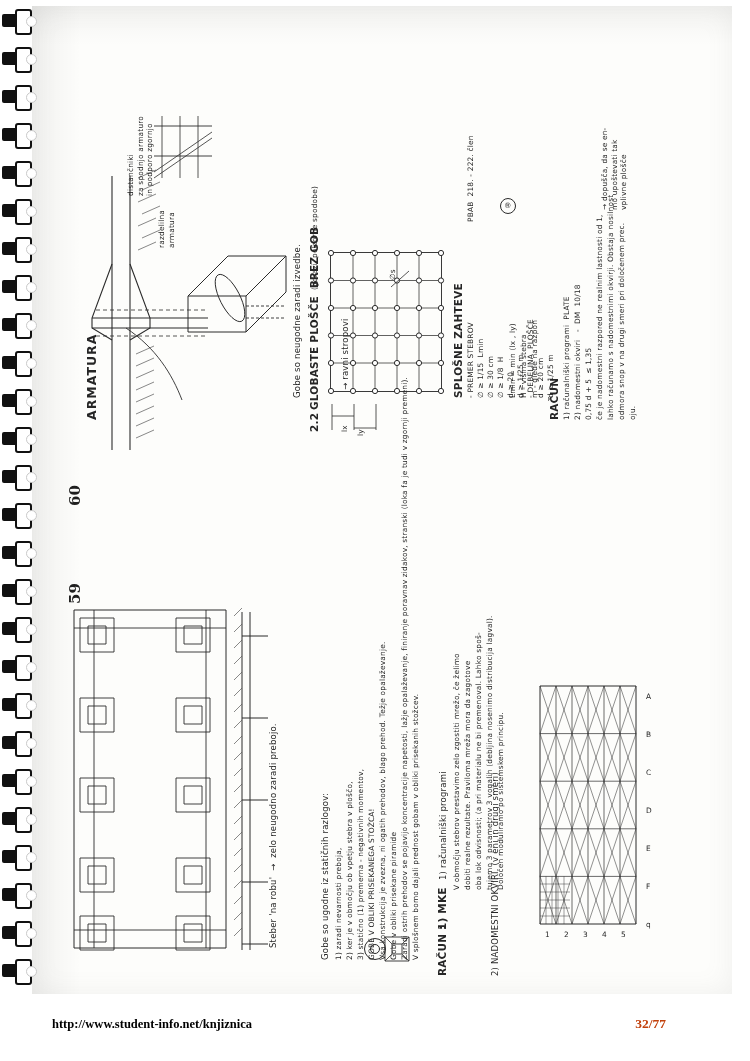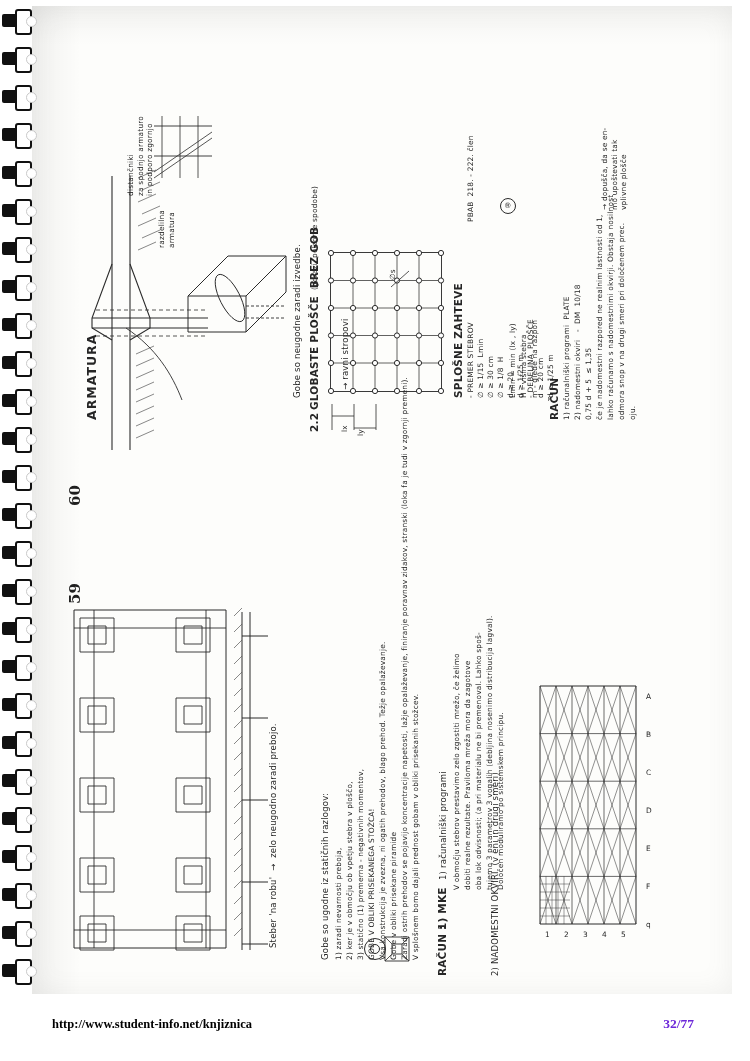--- a/index.html
+++ b/index.html
@@ -125,26 +125,26 @@
     position: absolute;
     left: 52px;
     top: 16px;
     font-family: "Liberation Serif", serif;
     font-weight: bold;
     font-size: 12.5px;
     color: #000;
   }
   #footer-page {
     position: absolute;
-    right: 4px;
+    right: 32px;
     top: 15px;
     font-family: "Liberation Serif", serif;
     font-weight: bold;
     font-size: 13.5px;
-    color: #6d28d9;
+    color: #c2410c;
   }
 
   
   svg.draw { position: absolute; overflow: visible; }
   svg.draw * { vector-effect: non-scaling-stroke; }
 
   .flat-slab-grid {
     position: absolute;
     border: 1px solid #3a3a3a;
   }

